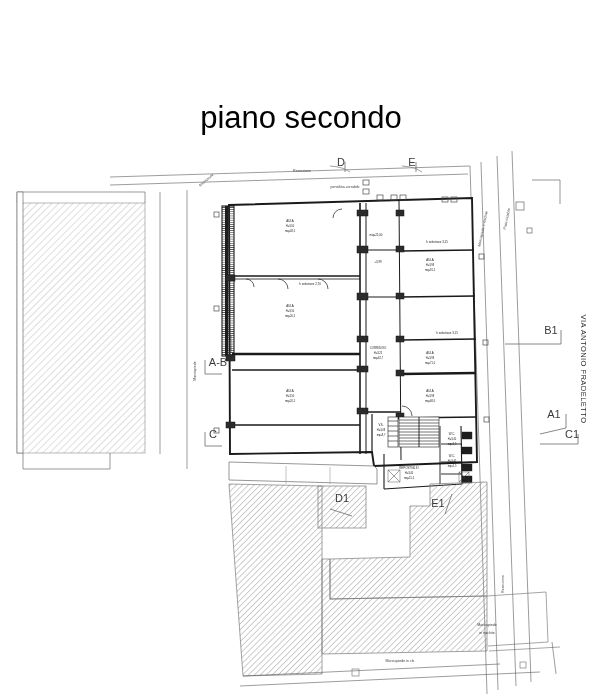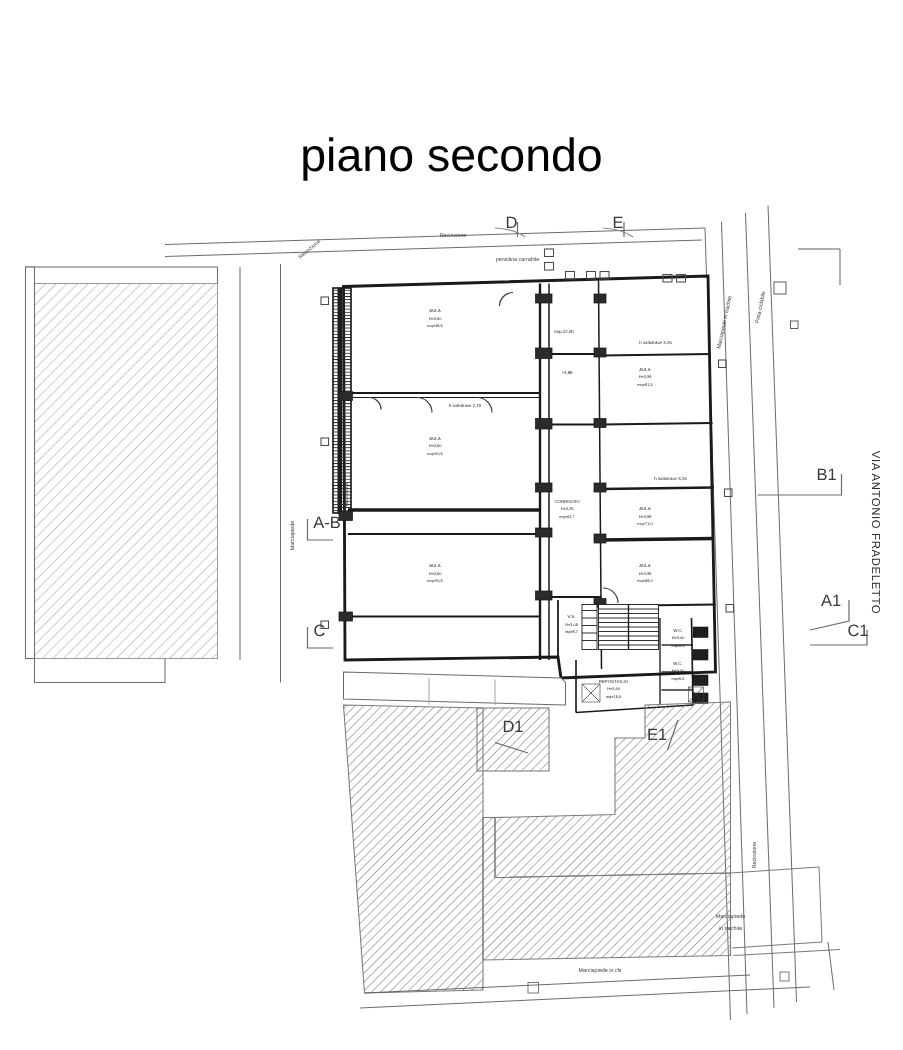--- a/index.html
+++ b/index.html
@@ -9,21 +9,21 @@
   }
   body {
     width: 602px;
     height: 700px;
     font-family: "Liberation Sans", sans-serif;
     overflow: hidden;
     position: relative;
   }
   #plan-root {
     position: absolute;
-    left: 0; top: 0;
+    left: 0; top: 14px;
     width: 602px;
     height: 516px;
   }
   .title {
     position: absolute;
     left: 0;
     top: 86px;
     width: 602px;
     text-align: center;
     font-size: 31px;

